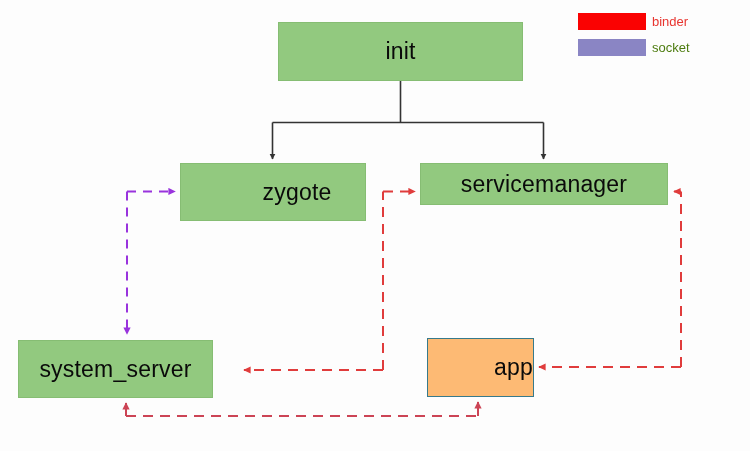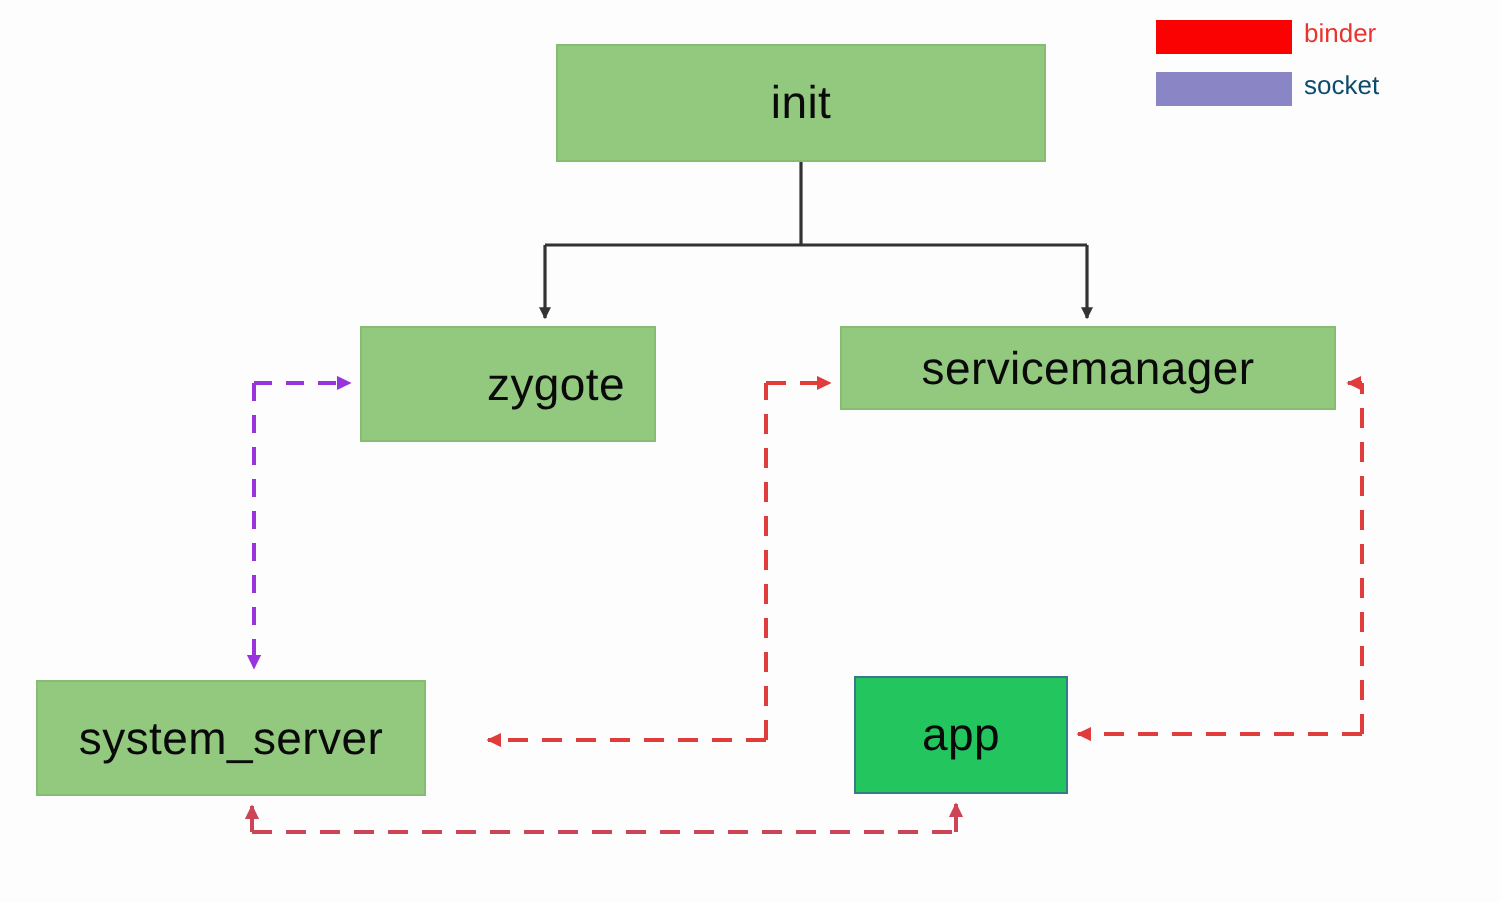--- a/index.html
+++ b/index.html
@@ -25,25 +25,26 @@
     font-size: 23px;
     font-weight: 400;
     letter-spacing: 0.2px;
     white-space: nowrap;
   }
   .node.green {
     background: #92c97f;
     border: 1px solid #86bd73;
   }
   .node.teal {
-    background: #22c55e;
+    background: #fdba74;
     border: 1px solid #377a8b;
+    justify-content: flex-end;
   }
   #node-init   { left: 278px; top: 22px;  width: 245px; height: 59px; }
-  #node-zygote { left: 180px; top: 163px; width: 148px; height: 58px; padding-left: 48px; }
+  #node-zygote { left: 180px; top: 163px; width: 186px; height: 58px; padding-left: 48px; }
   #node-sm     { left: 420px; top: 163px; width: 248px; height: 42px; }
   #node-syssrv { left: 18px;  top: 340px; width: 195px; height: 58px; }
   #node-app    { left: 427px; top: 338px; width: 107px; height: 59px; }
 
   svg.edges {
     position: absolute;
     left: 0;
     top: 0;
     width: 750px;
     height: 451px;
@@ -52,20 +53,21 @@
 
   
   #legend {
     position: absolute;
     left: 578px;
     top: 10px;
     width: 165px;
   }
   .legend-row {
     display: flex;
+    align-items: center;
     height: 22px;
     margin-bottom: 4px;
   }
   .legend-swatch {
     width: 68px;
     height: 17px;
     flex: 0 0 auto;
   }
   .legend-label {
     margin-left: 6px;
@@ -135,17 +137,17 @@
     <span>app</span>
   </div>
 
   <div id="legend">
     <div class="legend-row">
       <span class="legend-swatch" style="background:#fa0202"></span>
       <span class="legend-label" style="color:#e8342f">binder</span>
     </div>
     <div class="legend-row">
       <span class="legend-swatch" style="background:#8a85c4"></span>
-      <span class="legend-label" style="color:#0c4a6e">socket</span>
+      <span class="legend-label" style="color:#4d7c0f">socket</span>
     </div>
   </div>
 
 </div>
 
 </body></html>

